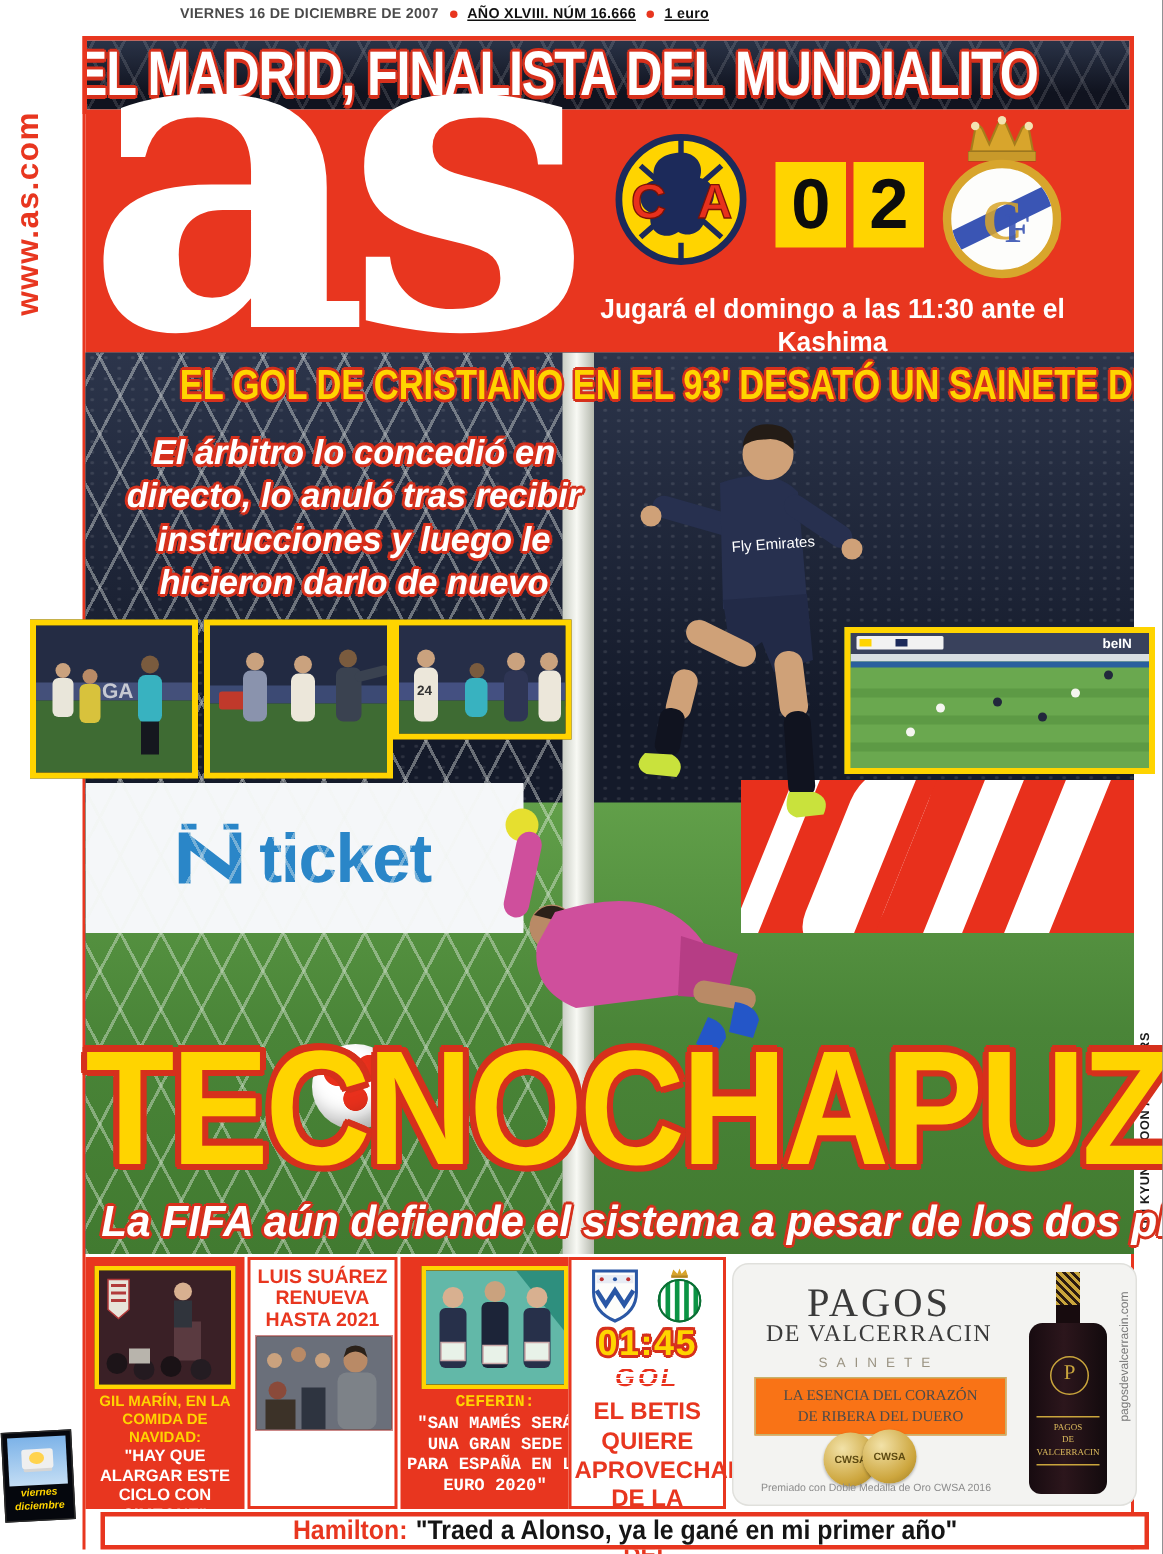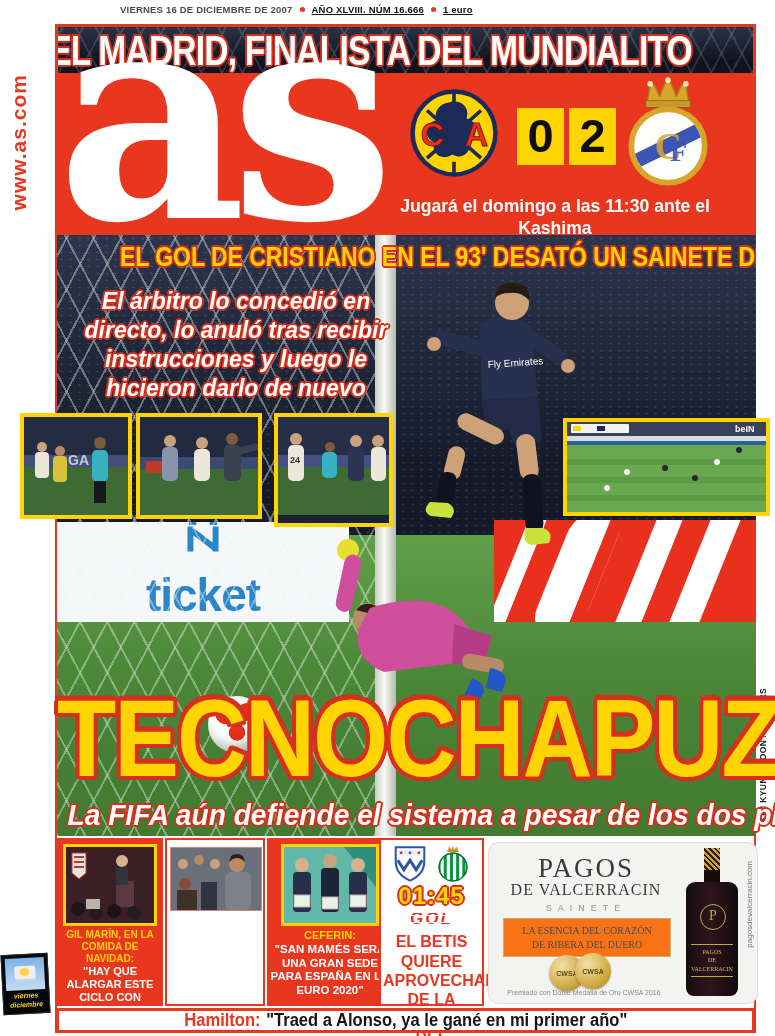--- a/index.html
+++ b/index.html
@@ -45,39 +45,39 @@
                  font-size:18.5px;font-weight:bold;transform:scaleX(.95);}
 
   
   #photo{left:57px;top:235px;width:699px;height:601px;background:var(--dark);overflow:hidden;}
   #photo .stands{position:absolute;left:0;top:0;width:699px;height:300px;
       background:radial-gradient(rgba(255,255,255,.10) 1px,transparent 1.6px) 0 0/9px 7px,
       linear-gradient(180deg,#2c354b,#141a2a 80%);}
   #photo .grass{position:absolute;left:0;top:300px;width:699px;height:301px;
       background:linear-gradient(180deg,#619f49,#4a8538 50%,#417a30);}
   #board-ticket{position:absolute;left:0;top:287px;width:292px;height:100px;background:#f5f7f9;
-      display:flex;align-items:center;justify-content:center;gap:12px;flex-direction:column;}
+      display:flex;align-items:center;justify-content:center;gap:12px;}
   #board-ticket .word{font-size:46px;font-weight:bold;color:#2a86c8;letter-spacing:-1px;}
   #board-red{position:absolute;left:437px;top:285px;width:262px;height:102px;background:#e8301c;overflow:hidden;}
   #board-red .slab{position:absolute;top:-12px;bottom:-12px;background:#fff;border-radius:9px;transform:skewX(-22deg);}
   #goal-post{position:absolute;left:318px;top:0;width:21px;height:601px;
       background:linear-gradient(90deg,#c9cdc4,#f8f9f4 45%,#b4b8ad);z-index:3;}
   #goal-net{position:absolute;left:0;top:0;width:318px;height:601px;opacity:.7;z-index:2;background:
       repeating-linear-gradient(62deg,rgba(240,244,240,.55) 0 2px,transparent 2px 24px),
       repeating-linear-gradient(-62deg,rgba(240,244,240,.55) 0 2px,transparent 2px 24px);}
   #var-kicker{position:absolute;left:0;top:6px;width:699px;text-align:center;z-index:6;
       font-size:28px;font-weight:800;color:var(--yellow);white-space:nowrap;transform:scaleX(.82);}
   #standfirst{position:absolute;left:5px;top:52px;width:348px;z-index:6;text-align:center;
       font-size:23px;font-weight:bold;font-style:italic;color:#fff;line-height:1.26;}
 
   
   .mini{border:4px solid var(--yellow);box-sizing:border-box;background:#1a2133;z-index:7;overflow:hidden;}
   #mini1{left:20px;top:413px;width:112px;height:106px;}
   #mini2{left:136px;top:413px;width:126px;height:106px;}
-  #mini3{left:274px;top:413px;width:119px;height:114px;}
+  #mini3{left:262px;top:413px;width:119px;height:80px;}
   #tvphoto{left:563px;top:418px;width:207px;height:98px;border:4px solid var(--yellow);
            box-sizing:border-box;z-index:7;background:#67a64e;overflow:hidden;}
 
   #cr7{left:420px;top:270px;z-index:5;}
   #keeper{left:312px;top:538px;z-index:5;}
   #ball{left:208px;top:696px;width:58px;height:57px;border-radius:50%;z-index:5;
         background:radial-gradient(circle at 30% 32%,#e8301c 0 17%,transparent 18%),
                    radial-gradient(circle at 66% 28%,#e8301c 0 15%,transparent 16%),
                    radial-gradient(circle at 50% 64%,#e8301c 0 17%,transparent 18%),
                    radial-gradient(circle at 82% 58%,#e8301c 0 12%,transparent 13%),
@@ -94,21 +94,21 @@
   #www{left:7px;top:74px;writing-mode:vertical-rl;transform:rotate(180deg);
        color:var(--red);font-size:21px;font-weight:800;letter-spacing:1px;}
   #credit{left:758px;top:688px;writing-mode:vertical-rl;transform:rotate(180deg);
        color:#1c1c1c;font-size:8.5px;font-weight:bold;letter-spacing:.4px;}
 
   
   .brief-red{background:var(--red);}
   .brief-white{background:#fff;border:2px solid var(--red);box-sizing:border-box;}
   #brief-atleti{left:57px;top:838px;width:106px;height:168px;}
   #brief-suarez{left:165px;top:838px;width:100px;height:168px;padding:4px 3px;}
-  #brief-ceferin{left:267px;top:838px;width:126px;height:168px;}
+  #brief-ceferin{left:267px;top:838px;width:126px;height:168px;font-family:Liberation Mono, monospace;}
   #brief-betis{left:379px;top:838px;width:105px;height:168px;padding:3px 2px;}
   .bphoto{margin:6px auto 3px;border:3px solid var(--yellow);box-sizing:border-box;overflow:hidden;background:#222;}
   .kicker-y{color:var(--yellow);font-size:10px;font-weight:800;text-align:center;line-height:1.18;padding:0 2px;}
   .quote-w{color:#fff;font-size:11px;font-weight:800;text-align:center;line-height:1.18;padding:0 2px;margin-top:1px;}
   .title-r{color:var(--red);font-size:13px;font-weight:800;text-align:center;line-height:1.1;}
   .sub-k{color:#141414;font-size:10.5px;font-weight:bold;text-align:center;line-height:1.15;margin-top:2px;}
   #betis-time{font-size:24px;font-weight:800;color:var(--yellow);text-align:center;letter-spacing:1px;line-height:1.1;}
   #gol-logo{font-size:17px;font-weight:800;font-style:italic;letter-spacing:2px;text-align:center;color:#e8301c;
       background:repeating-linear-gradient(0deg,#e8301c 0 2.5px,#ffffff 2.5px 3.5px);
       -webkit-background-clip:text;background-clip:text;-webkit-text-fill-color:transparent;}
@@ -137,21 +137,21 @@
   #bottle .body{width:52px;height:114px;margin:0 auto;border-radius:9px 9px 8px 8px;position:relative;
        background:linear-gradient(90deg,#170b10,#2c161c 45%,#120a0d);}
   #bottle .emblem{position:absolute;left:14px;top:22px;width:24px;height:24px;border-radius:50%;
        border:1.5px solid #c9a53c;color:#c9a53c;font-family:"Liberation Serif",serif;
        font-size:14px;text-align:center;line-height:22px;}
   #bottle .blabel{position:absolute;left:5px;top:62px;width:42px;border-top:1px solid #c9a53c;
        border-bottom:1px solid #c9a53c;padding:3px 0;text-align:center;color:#d9b85c;
        font-family:"Liberation Serif",serif;font-size:6px;line-height:1.4;}
 
   
-  #footer-strip{left:56px;top:1008px;width:699px;height:25px;box-sizing:border-box;background:#fff;
+  #footer-strip{left:67px;top:1008px;width:699px;height:25px;box-sizing:border-box;background:#fff;
       border:3px solid var(--red);display:flex;align-items:center;justify-content:center;gap:6px;
       font-size:18px;font-weight:800;white-space:nowrap;}
   #footer-strip .inner{display:flex;gap:6px;transform:scaleX(.92);}
   #footer-strip .speaker{color:var(--red);}
   #footer-strip .quote{color:#151515;}
 
   
   #corner-promo{left:2px;top:954px;width:45px;height:58px;background:#05070d;border:1px solid #2a2a2a;
       transform:rotate(-3deg);z-index:9;overflow:hidden;}
   #corner-promo .screen{margin:3px 3px 0;height:32px;background:linear-gradient(#7db3e8,#c3ddf4);position:relative;}
@@ -365,20 +365,21 @@
         <circle cx="48" cy="64" r="7" fill="#1a1216"></circle>
           <circle cx="68" cy="66" r="7" fill="#241c22"></circle>
         <rect x="20" y="52" width="14" height="10" fill="#b8b4ac"></rect>
       </svg>
     </div>
     <div class="kicker-y">GIL MARÍN, EN LA COMIDA DE NAVIDAD:</div>
     <div class="quote-w">"HAY QUE ALARGAR ESTE CICLO CON SIMEONE"</div>
   </div>
 
   <div id="brief-suarez" class="abs brief-white">
+    <div class="title-r">LUIS SUÁREZ RENUEVA HASTA 2021</div>
     <div class="bphoto" style="width:92px;height:64px;border:1px solid #c88;margin-top:3px;">
       <svg width="90" height="62" viewBox="0 0 90 62" preserveAspectRatio="none">
         <rect width="90" height="62" fill="#6a6f7a"></rect>
         <circle cx="12" cy="16" r="5" fill="#caa27e"></circle>
           <circle cx="28" cy="12" r="5" fill="#b98a66"></circle>
         <circle cx="44" cy="16" r="5" fill="#caa27e"></circle>
           <circle cx="14" cy="36" r="6" fill="#8a4a3a"></circle>
         <rect x="6" y="42" width="20" height="20" fill="#3c3228"></rect>
         <circle cx="66" cy="16" r="8" fill="#b98a66"></circle>
           <path d="M58 14 q8 -8 16 0 l-2 -6 q-6 -4 -12 0 Z" fill="#2b2119"></path>

